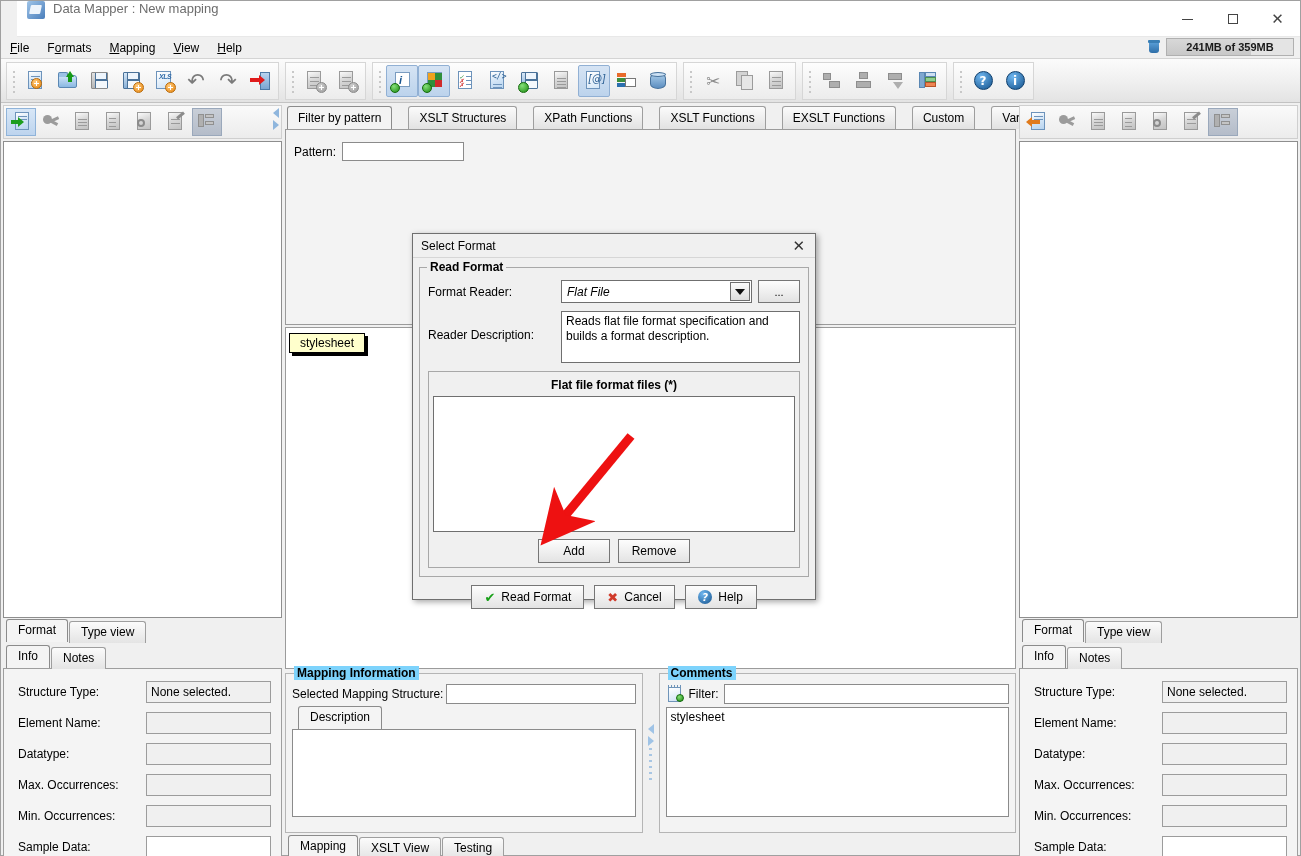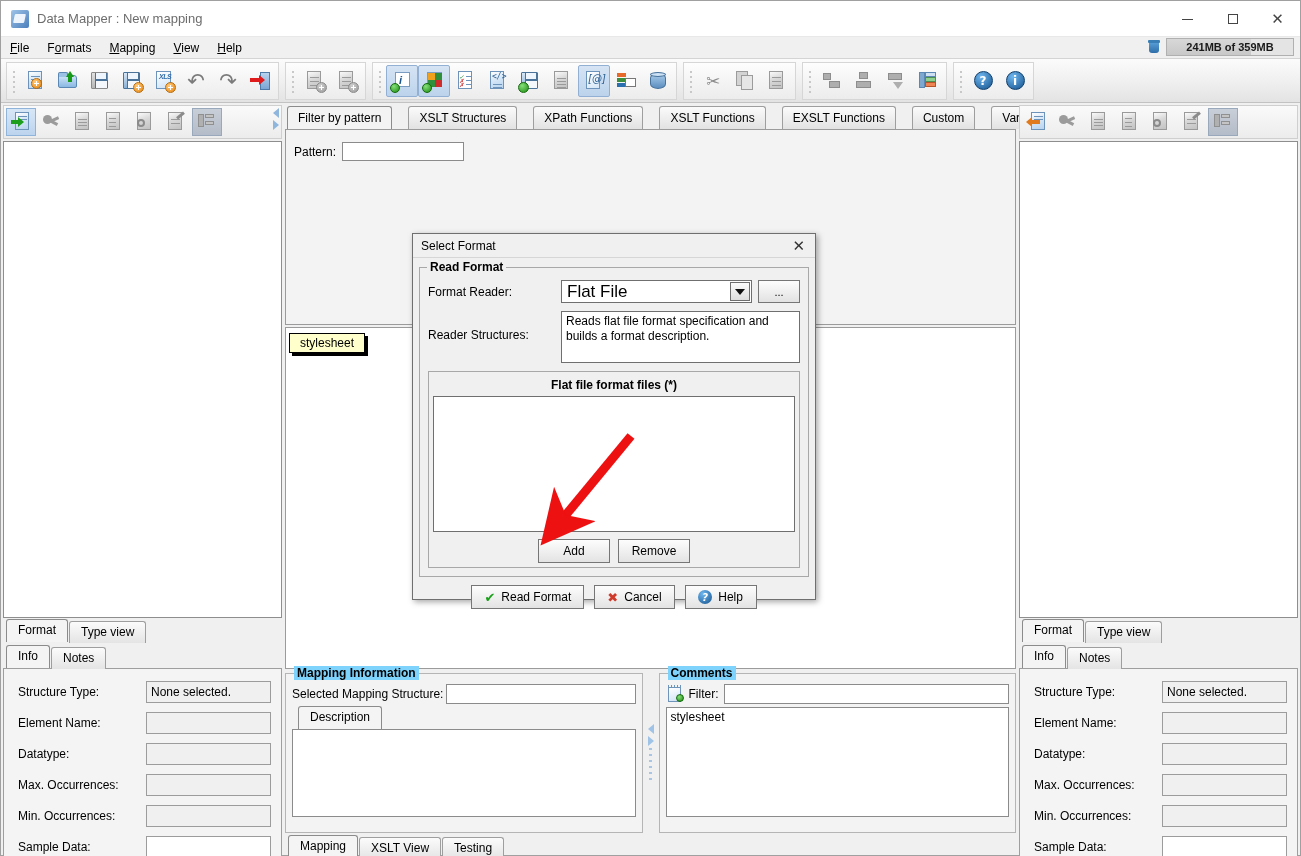--- a/index.html
+++ b/index.html
@@ -15,23 +15,24 @@
     position: relative;
     width: 1301px; height: 856px;
     background: #f0f0f0;
     border: 1px solid #a0a0a0;
   }
 
   
   .titlebar {
     height: 36px;
     background: #ffffff;
-    display: flex; align-items: center;
+    display: flex; align-items: flex-start;
     border-bottom: 1px solid #e8e8e8;
     position: relative;
+    margin-left: 16px;
   }
   .title-icon {
     width: 18px; height: 18px; margin-left: 10px; margin-right: 8px;
     background: linear-gradient(135deg, #9fc4e8 0%, #4a7ebb 100%);
     border-radius: 2px; position: relative; flex: none;
   }
   .title-icon::after {
     content: ""; position: absolute; left: 3px; top: 4px;
     width: 11px; height: 9px;
     background: #eef4fb; transform: skewX(-12deg);
@@ -424,21 +425,21 @@
   .fieldset > .legend {
     position:absolute; top:-8px; left:7px; background:#f0f0f0;
     padding:0 3px; font-size:12px; font-weight:bold;
   }
   .frow { display:flex; align-items:center; margin-bottom:8px; }
   .frow .flabel { width:133px; font-size:12px; }
   .combo {
     flex:1; height:23px; border:1px solid #6f6f6f; background:#fff;
     display:flex; align-items:center; position:relative;
   }
-  .combo .val { padding-left:5px; font-size:17px; }
+  .combo .val { padding-left:5px; font-size:12px;font-style:italic; }
   .combo .arrowbtn {
     position:absolute; right:1px; top:1px; bottom:1px; width:20px;
     border:1px solid #6f6f6f;
     background:linear-gradient(180deg,#fbfbfb,#dedede);
     display:flex; align-items:center; justify-content:center;
   }
   .caret { width:0;height:0;border-left:5px solid transparent;border-right:5px solid transparent;border-top:6px solid #111; }
   .dotsbtn {
     width:42px; height:23px; margin-left:6px;
     border:1px solid #767676; background:linear-gradient(180deg,#fdfdfd,#e2e2e2);
@@ -997,21 +998,21 @@
             <span class="combo">
               <span class="val">Flat File</span>
               <span class="arrowbtn">
                   <i class="caret"></i>
                 </span>
             </span>
             <span class="dotsbtn">...</span>
           </div>
 
           <div class="frow" style="align-items:flex-start">
-            <span class="flabel" style="padding-top:17px">Reader Structures:</span>
+            <span class="flabel" style="padding-top:17px">Reader Description:</span>
             <span class="desc-area">Reads flat file format specification and builds a format description.</span>
           </div>
 
           <div class="inner-fs">
             <div class="inner-title">Flat file format files (*)</div>
             <div class="filelist"></div>
             <div class="btnrow">
               <span class="btn">Add</span>
               <span class="btn">Remove</span>
             </div>

